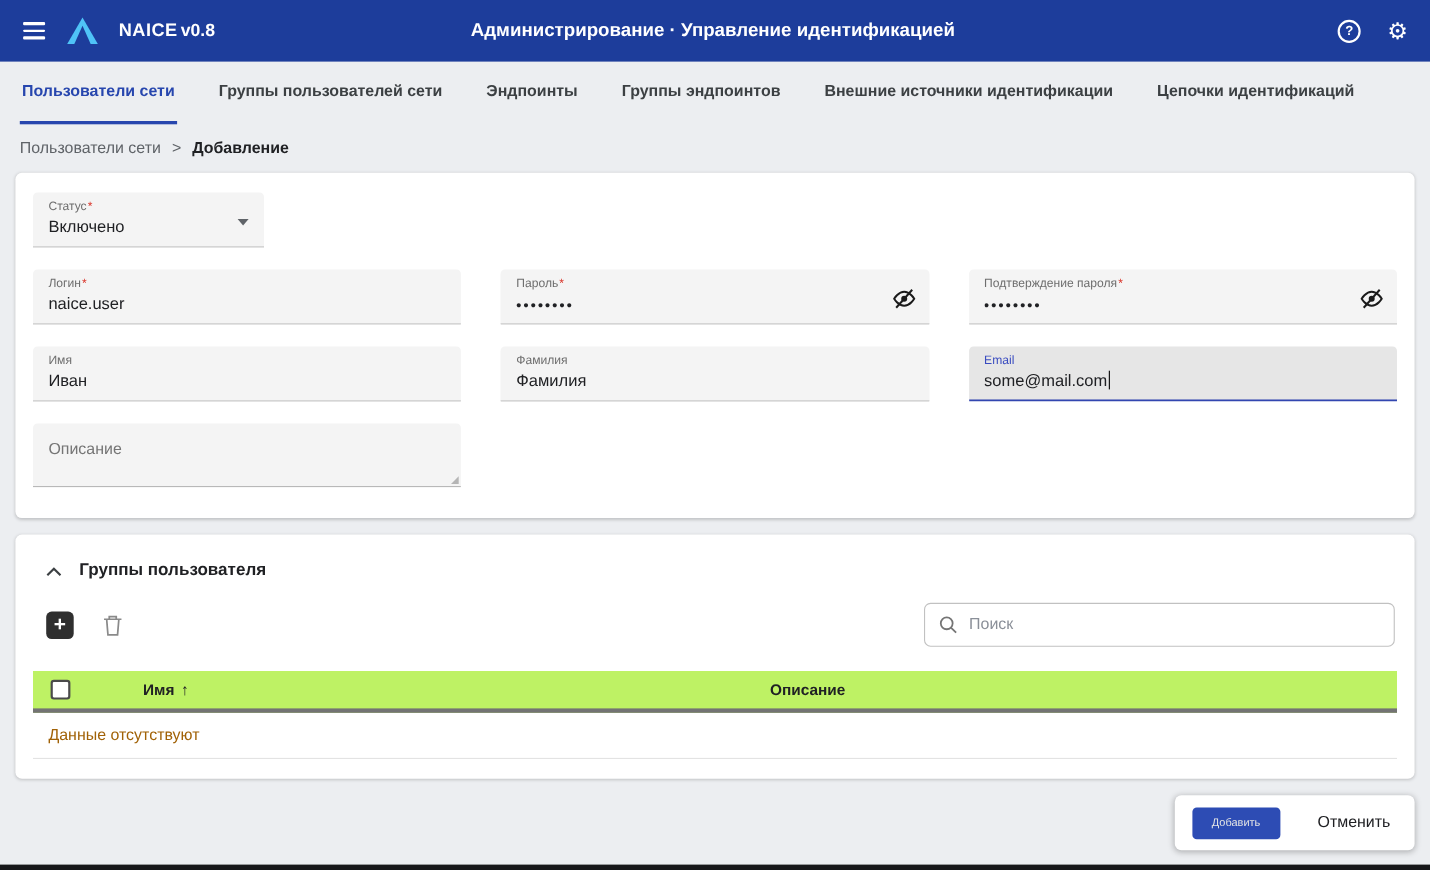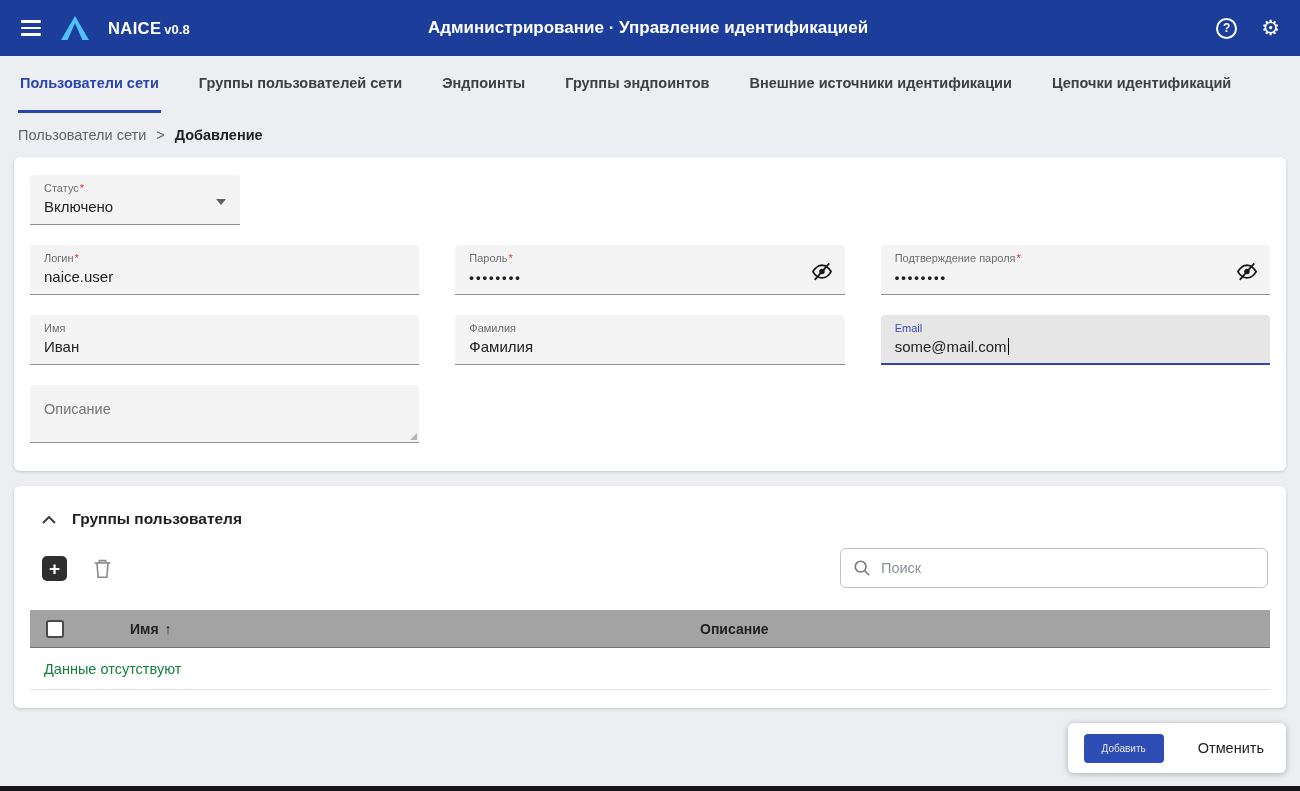--- a/index.html
+++ b/index.html
@@ -14,21 +14,21 @@
   }
 
   
   .header { height:56px; background:#1d3d9b; display:flex; align-items:center; padding:0 20px; position:relative; color:#fff;gap:47px; }
   .header-left { display:flex; align-items:center; gap:18px; z-index:2; }
   .hamburger { display:flex; flex-direction:column; gap:4px; cursor:pointer; padding:3px 1px; }
   .hamburger span { display:block; width:20px; height:2.5px; background:#fff; border-radius:1px; }
   .logo { display:flex; align-items:center; }
   .brand { display:flex; align-items:baseline; gap:3px; }
   .brand-name { font-size:16.5px; font-weight:700; letter-spacing:.4px; }
-  .brand-ver { font-size:13px; font-weight:700; }
+  .brand-ver { font-size:16px; font-weight:700; }
   .header-title { position:absolute; left:0; right:4px; text-align:center; font-size:17px; font-weight:700; z-index:1; pointer-events:none; }
   .header-right { margin-left:auto; display:flex; align-items:center; gap:24px; z-index:2; }
   .help-icon { width:21px; height:21px; border:2px solid #fff; border-radius:50%; display:flex; align-items:center; justify-content:center; font-size:12px; font-weight:700; cursor:pointer; }
   .gear-icon { font-family:"DejaVu Sans", sans-serif; font-size:21px; line-height:1; cursor:pointer; }
 
   
   .tabs { display:flex; align-items:stretch; gap:36px; padding:0 18px; height:57px; }
   .tab { display:flex; align-items:center; font-size:14.5px; font-weight:700; color:#3c4043; cursor:pointer; border-bottom:3px solid transparent; padding:0 2px; white-space:nowrap; }
   .tab.active { color:#2746ae; border-bottom-color:#2746ae; }
 
@@ -75,27 +75,27 @@
   .toolbar-left { display:flex; align-items:center; gap:26px; }
   .add-btn { width:25px; height:25px; background:#2f2f2f; border:none; border-radius:5px; color:#fff; font-size:19px; font-weight:700; display:flex; align-items:center; justify-content:center; cursor:pointer; line-height:1; font-family:inherit; }
   .trash { cursor:pointer; display:flex; }
 
   .search-box { width:428px; height:40px; border:1px solid #c1c1c1; border-radius:6px; display:flex; align-items:center; padding:0 12px; gap:10px; background:#fff; }
   .search-icon { display:flex; }
   .search-input { border:none; outline:none; flex:1; font-size:14.5px; font-family:inherit; color:#202124; background:transparent; }
   .search-input::placeholder { color:#8a8f98; }
 
   .table { margin-top:22px; }
-  .thead { display:grid; grid-template-columns:56px 592px 1fr; align-items:center; background:#a3a3a3; height:38px; border-bottom:1px solid #737373; }
+  .thead { display:grid; grid-template-columns:56px 592px 1fr; align-items:center; background:#bef264; height:38px; border-bottom:4px solid #737373; }
   .th { font-size:14px; font-weight:700; color:#202124; }
   .th-name { padding-left:44px; }
   .th-desc { padding-left:22px; }
   .checkbox { width:18px; height:18px; border:2px solid #4a4a4a; border-radius:3px; display:inline-block; background:#fff; cursor:pointer; margin-left:16px; vertical-align:middle; }
   .sort { margin-left:6px; font-weight:400; }
-  .tbody-empty { height:42px; display:flex; align-items:center; font-size:14.5px; color:#15803d; border-bottom:1px solid #e3e3e3; padding-left:14px; }
+  .tbody-empty { height:42px; display:flex; align-items:center; font-size:14.5px; color:#a16207; border-bottom:1px solid #e3e3e3; padding-left:14px; }
 
   
   .footer-row { display:flex; justify-content:flex-end; margin-top:15px; }
   .footer-card { background:#fff; border-radius:6px; box-shadow:0 1px 6px rgba(0,0,0,.28); padding:8px 16px; display:flex; gap:28px; align-items:center; }
   .primary-btn { background:#2d4cb4; color:#e5e5e5; border:none; border-radius:4px; padding:9px 18px; font-size:10px; font-weight:500; font-family:inherit; cursor:pointer; }
   .text-btn { background:none; border:none; font-size:14.5px; font-weight:500; color:#202124; font-family:inherit; cursor:pointer; padding:9px 6px; }
 
   .bottom-edge { position:absolute; left:0; right:0; bottom:0; height:5px; background:#17171a; }
 </style>
 </head>

